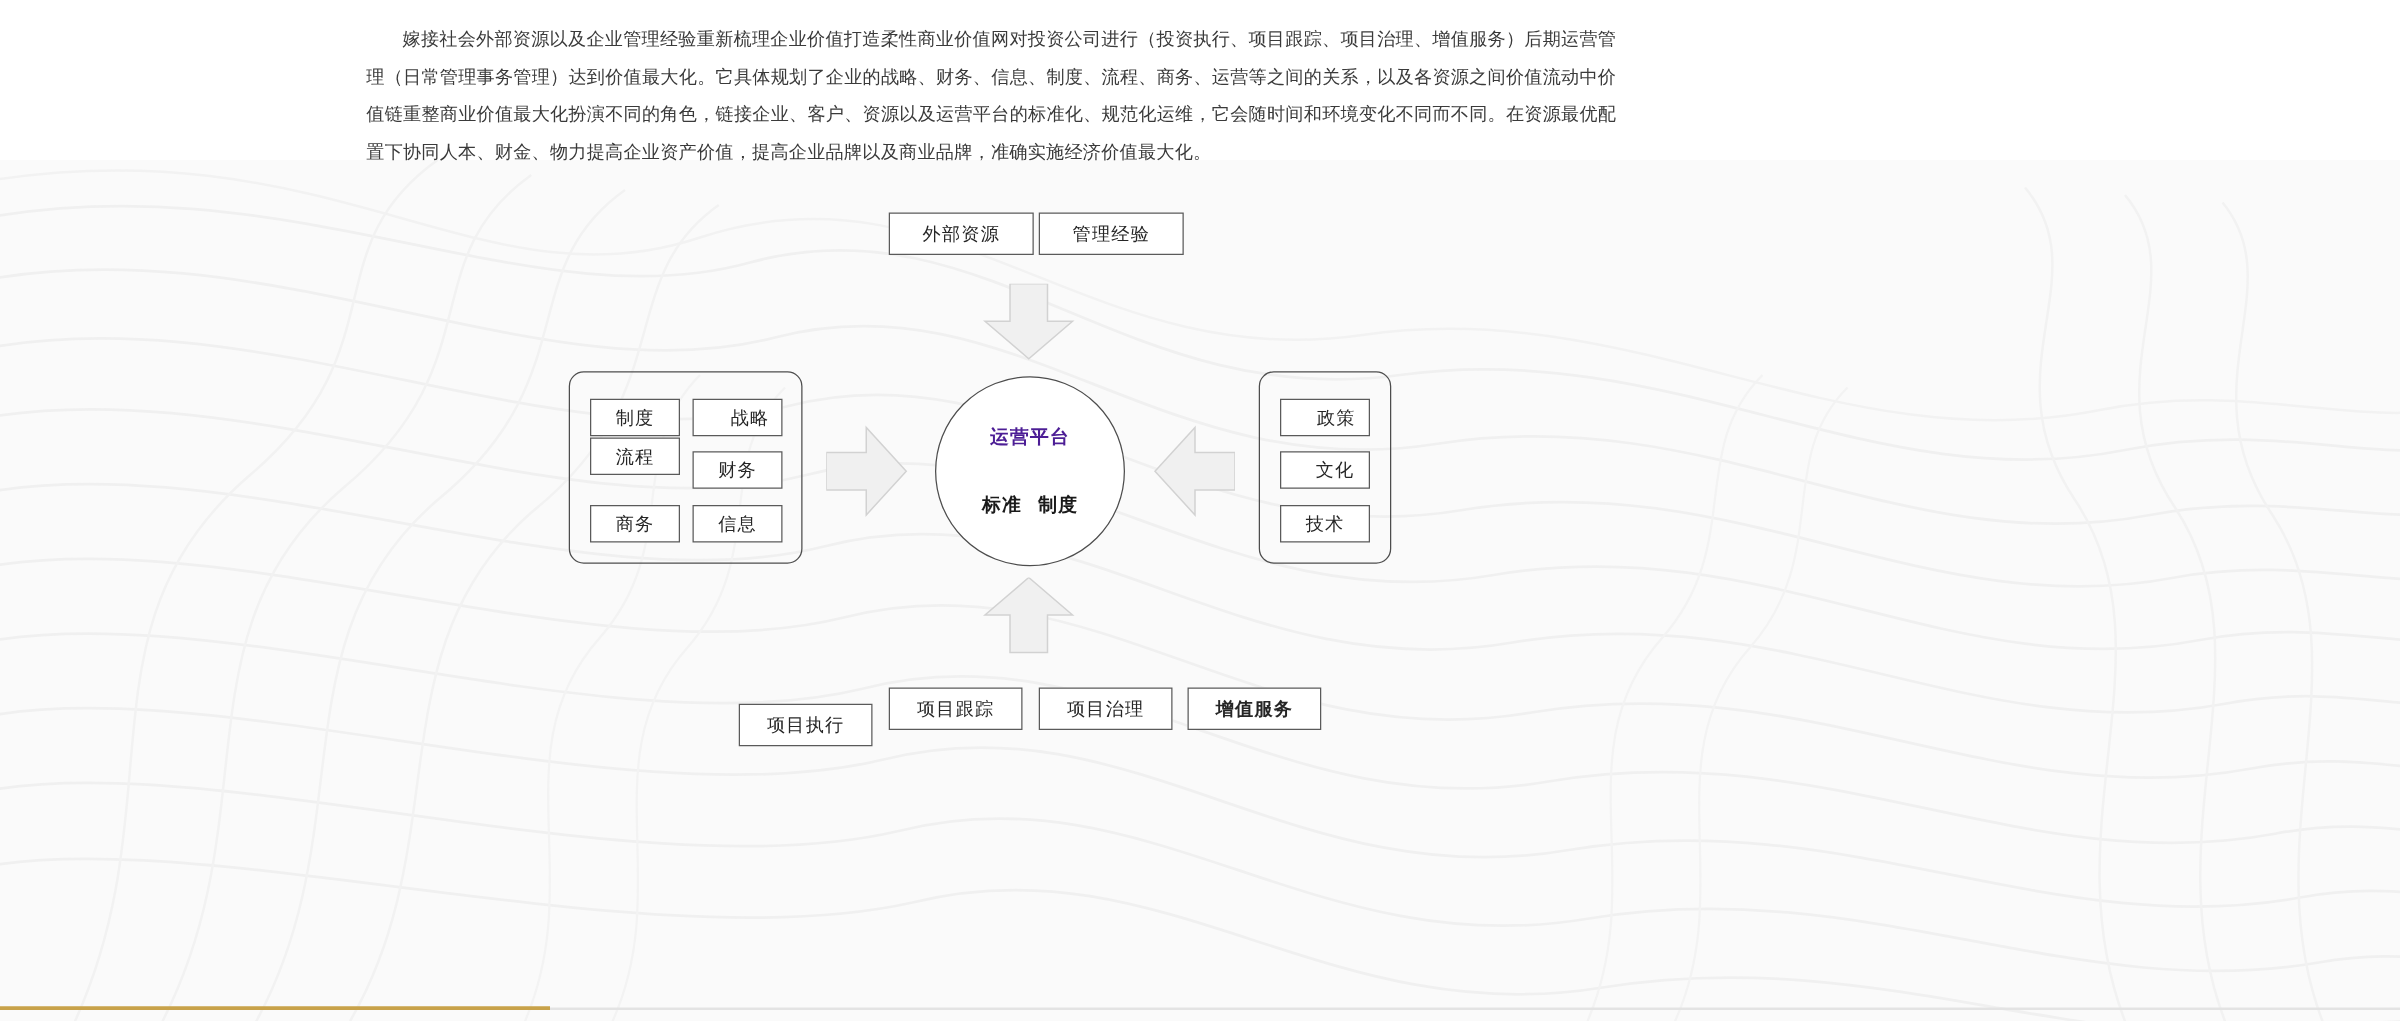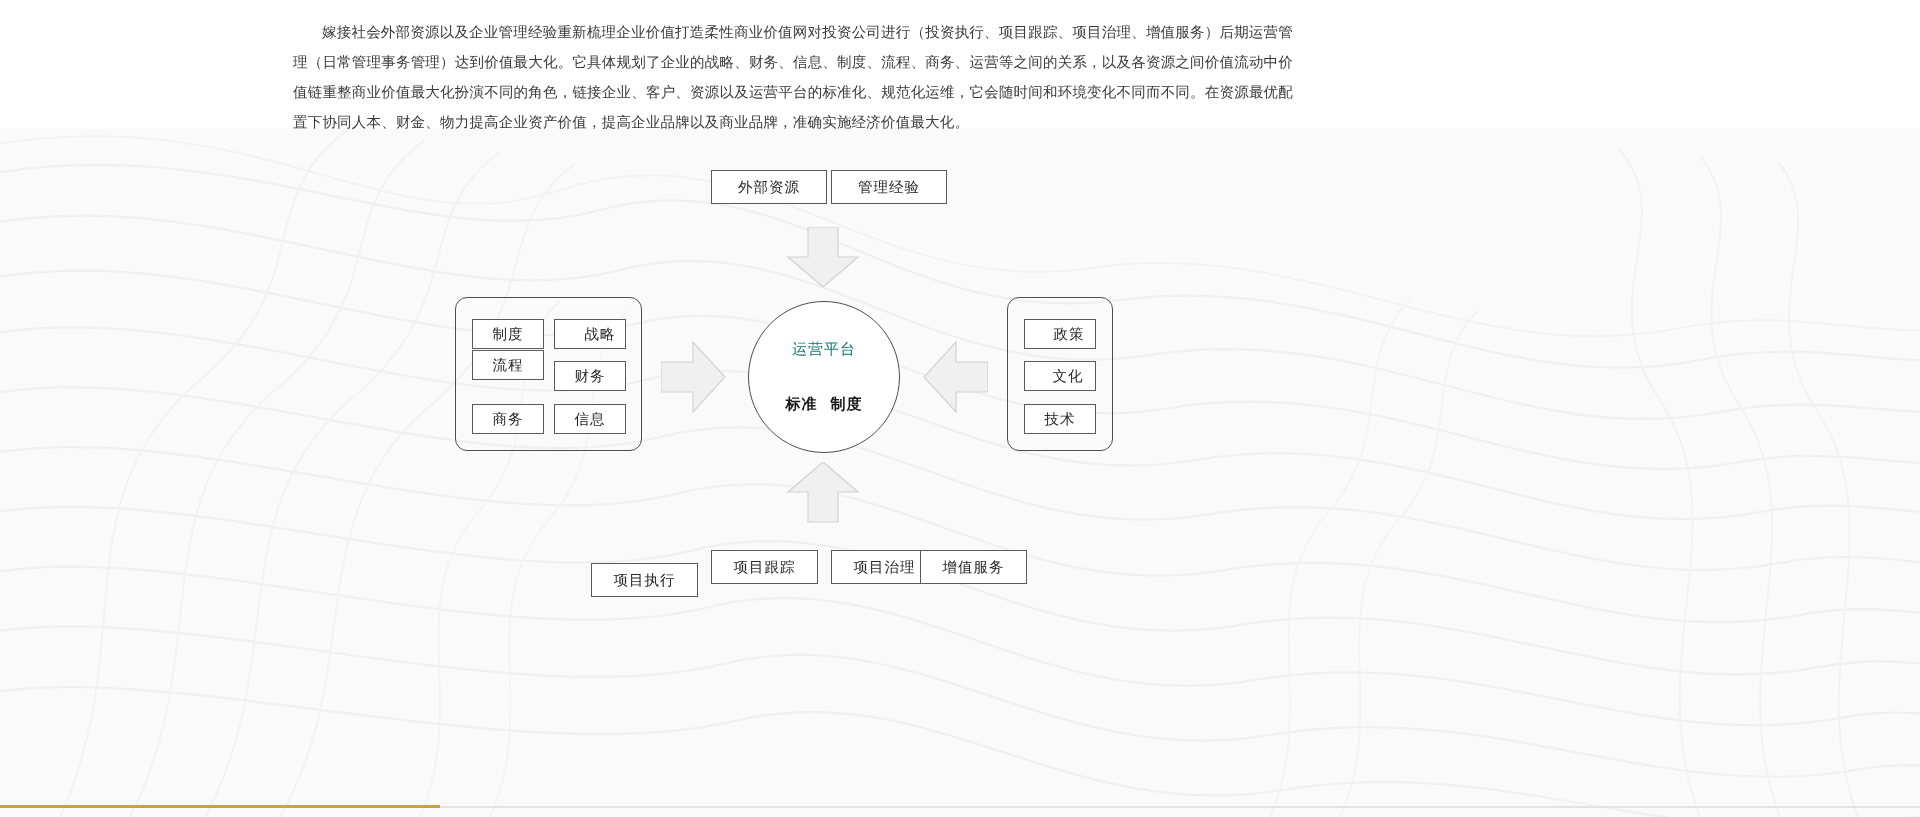--- a/index.html
+++ b/index.html
@@ -89,21 +89,21 @@
 
   
   .bottom-box {
     width: 107px;
     height: 34px;
     top: 550px;
   }
   #bottom-box-0 { left: 591px; margin-top: 13px; }
   #bottom-box-1 { left: 711px; }
   #bottom-box-2 { left: 831px; }
-  #bottom-box-3 { left: 920px; }
+  #bottom-box-3 { left: 950px; font-weight: bold; }
 
   
   #left-cluster {
     position: absolute;
     left: 455px;
     top: 297px;
     width: 187px;
     height: 154px;
     border: 1px solid #4d4d4d;
     border-radius: 12px;
@@ -150,22 +150,22 @@
     border: 1px solid #4d4d4d;
     border-radius: 50%;
     background: #ffffff;
     display: flex;
     flex-direction: column;
     align-items: center;
     justify-content: center;
   }
   #center-title {
     font-size: 15px;
-    font-weight: normal;
-    color: #0f766e;
+    font-weight: bold;
+    color: #4c1d95;
     letter-spacing: 1px;
     margin-bottom: 36px;
   }
   #center-sub-row {
     display: flex;
     gap: 13px;
     font-size: 15px;
     font-weight: bold;
     color: #1a1a1a;
     letter-spacing: 1px;

